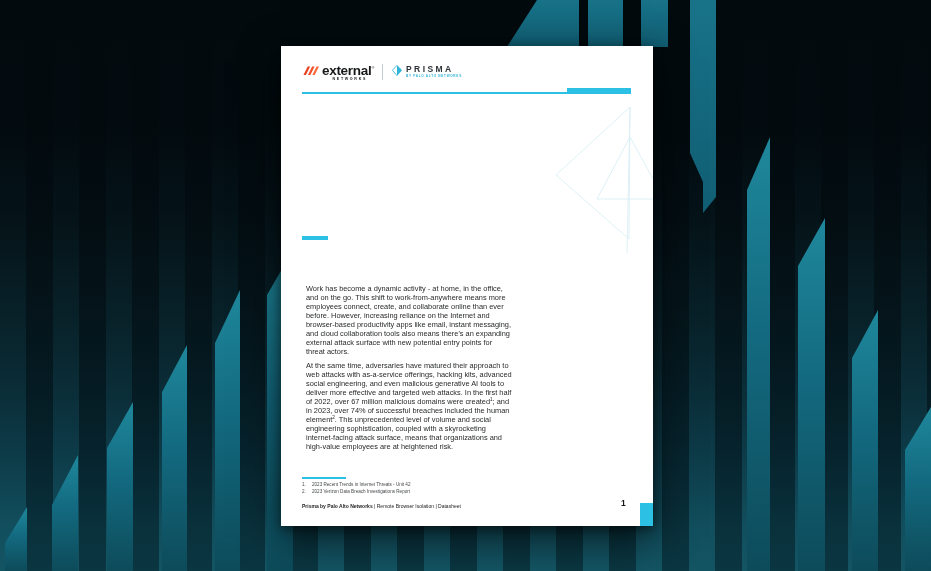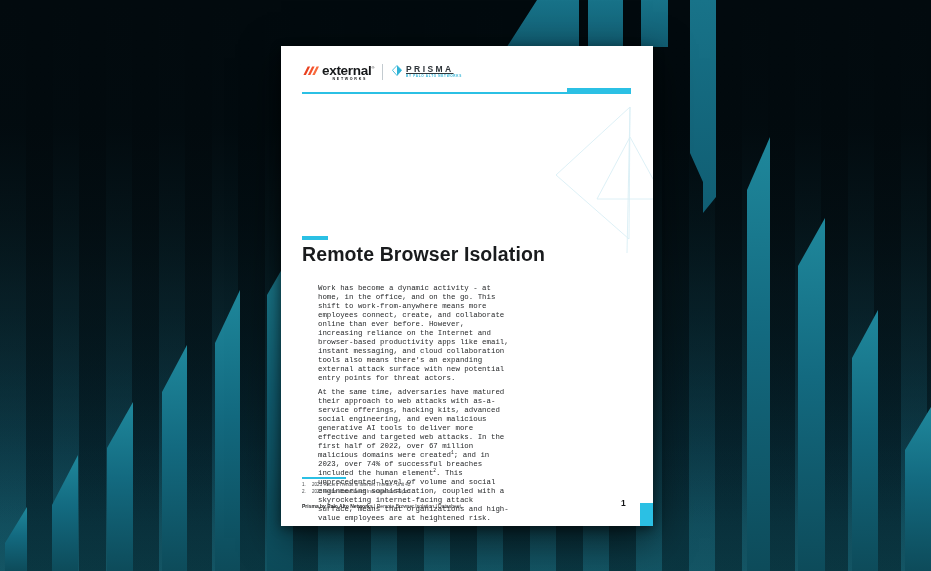--- a/index.html
+++ b/index.html
@@ -20,31 +20,31 @@
   
   .logo-row{position:absolute;left:21px;top:16px;display:flex;align-items:center;}
   .pa-logo{display:flex;align-items:flex-start;}
   .pa-mark{width:17px;height:14px;margin-top:1px;margin-right:3px;}
   .pa-word{font-size:13.5px;font-weight:800;color:#16181a;letter-spacing:-0.3px;line-height:12px;}
   .pa-word sup{font-size:4px;font-weight:400;}
   .pa-sub{font-size:3.6px;font-weight:700;letter-spacing:1.7px;color:#17191b;text-align:right;padding-right:7px;margin-top:0.5px;}
   .logo-divider{width:1px;height:16px;background:#c3cbd0;margin:0 9px 0 8px;}
   .prisma-logo{display:flex;align-items:flex-start;}
   .prisma-mark{width:10px;height:11px;margin-right:4px;margin-top:0;}
-  .prisma-word{font-size:8.5px;font-weight:700;letter-spacing:2.4px;color:#2e3439;line-height:8px;text-decoration:underline;}
+  .prisma-word{font-size:8.5px;font-weight:700;letter-spacing:2.4px;color:#2e3439;line-height:8px;}
   .prisma-sub{font-size:3.1px;font-weight:700;letter-spacing:0.7px;color:#2fb3d6;margin-top:1.2px;text-transform:uppercase;}
   .rule-thin{position:absolute;left:21px;top:46px;width:265px;height:2px;background:#2bc0e4;}
   .rule-thick{position:absolute;left:286px;top:42px;width:64px;height:6px;background:#2bc0e4;}
   .deco{position:absolute;left:0;top:0;width:372px;height:480px;pointer-events:none;}
   
   .dash{position:absolute;left:21px;top:190px;width:26px;height:4px;background:#2bc0e4;}
   .title{position:absolute;left:21px;top:196px;font-size:19.5px;font-weight:800;color:#191b1d;letter-spacing:0.1px;line-height:24px;}
   
   .body-copy{position:absolute;left:21px;top:238px;width:211px;font-size:7.4px;line-height:9px;color:#27292b;}
-  .body-copy p{margin:0 0 5px 16px;font-family:Liberation Mono, monospace;}
+  .body-copy p{margin:0 0 5px 4px;}
   .body-copy sup{font-size:4.6px;line-height:0;}
   
   .foot-rule{position:absolute;left:21px;top:431px;width:44px;height:1.5px;background:#2bc0e4;}
   .footnotes{position:absolute;left:21px;top:435px;font-size:4.6px;line-height:7px;color:#45494b;}
   .fn-row{display:flex;}
   .fn-num{width:10px;flex:none;}
   .footer-line{position:absolute;left:21px;top:457px;font-size:5px;color:#1c1e20;}
   .footer-brand{font-weight:700;}
   .page-num{position:absolute;left:340px;top:452px;font-size:8.5px;font-weight:700;color:#141618;}
   .corner-tab{position:absolute;right:0;bottom:0.5px;width:13px;height:23px;background:#2bc0e4;}
@@ -104,21 +104,20 @@
           <div class="prisma-word">PRISMA</div>
           <div class="prisma-sub">by Palo Alto Networks</div>
         </div>
       </div>
     </div>
 
     <div class="rule-thin"></div>
     <div class="rule-thick"></div>
 
     <div class="dash"></div>
-    <h1 class="title" style="margin:0;">Remote Browser Isolation</h1>
 
     <div class="body-copy">
       <p>Work has become a dynamic activity - at home, in the office, and on the go. This shift to work-from-anywhere means more employees connect, create, and collaborate online than ever before. However, increasing reliance on the Internet and browser-based productivity apps like email, instant messaging, and cloud collaboration tools also means there's an expanding external attack surface with new potential entry points for threat actors.</p>
       <p><span>At the same time, adversaries have matured their approach to web attacks with as-a-service offerings, hacking kits, advanced social engineering, and even malicious generative AI tools to deliver more effective and targeted web attacks. In the first half of 2022, over 67 million malicious domains were created</span><sup>1</sup><span>; and in 2023, over 74% of successful breaches included the human element</span><sup>2</sup><span>. This unprecedented level of volume and social engineering sophistication, coupled with a skyrocketing internet-facing attack surface, means that organizations and high-value employees are at heightened risk.</span></p>
     </div>
 
     <div class="foot-rule"></div>
     <div class="footnotes">
       <div class="fn-row">
         <span class="fn-num">1.</span>

